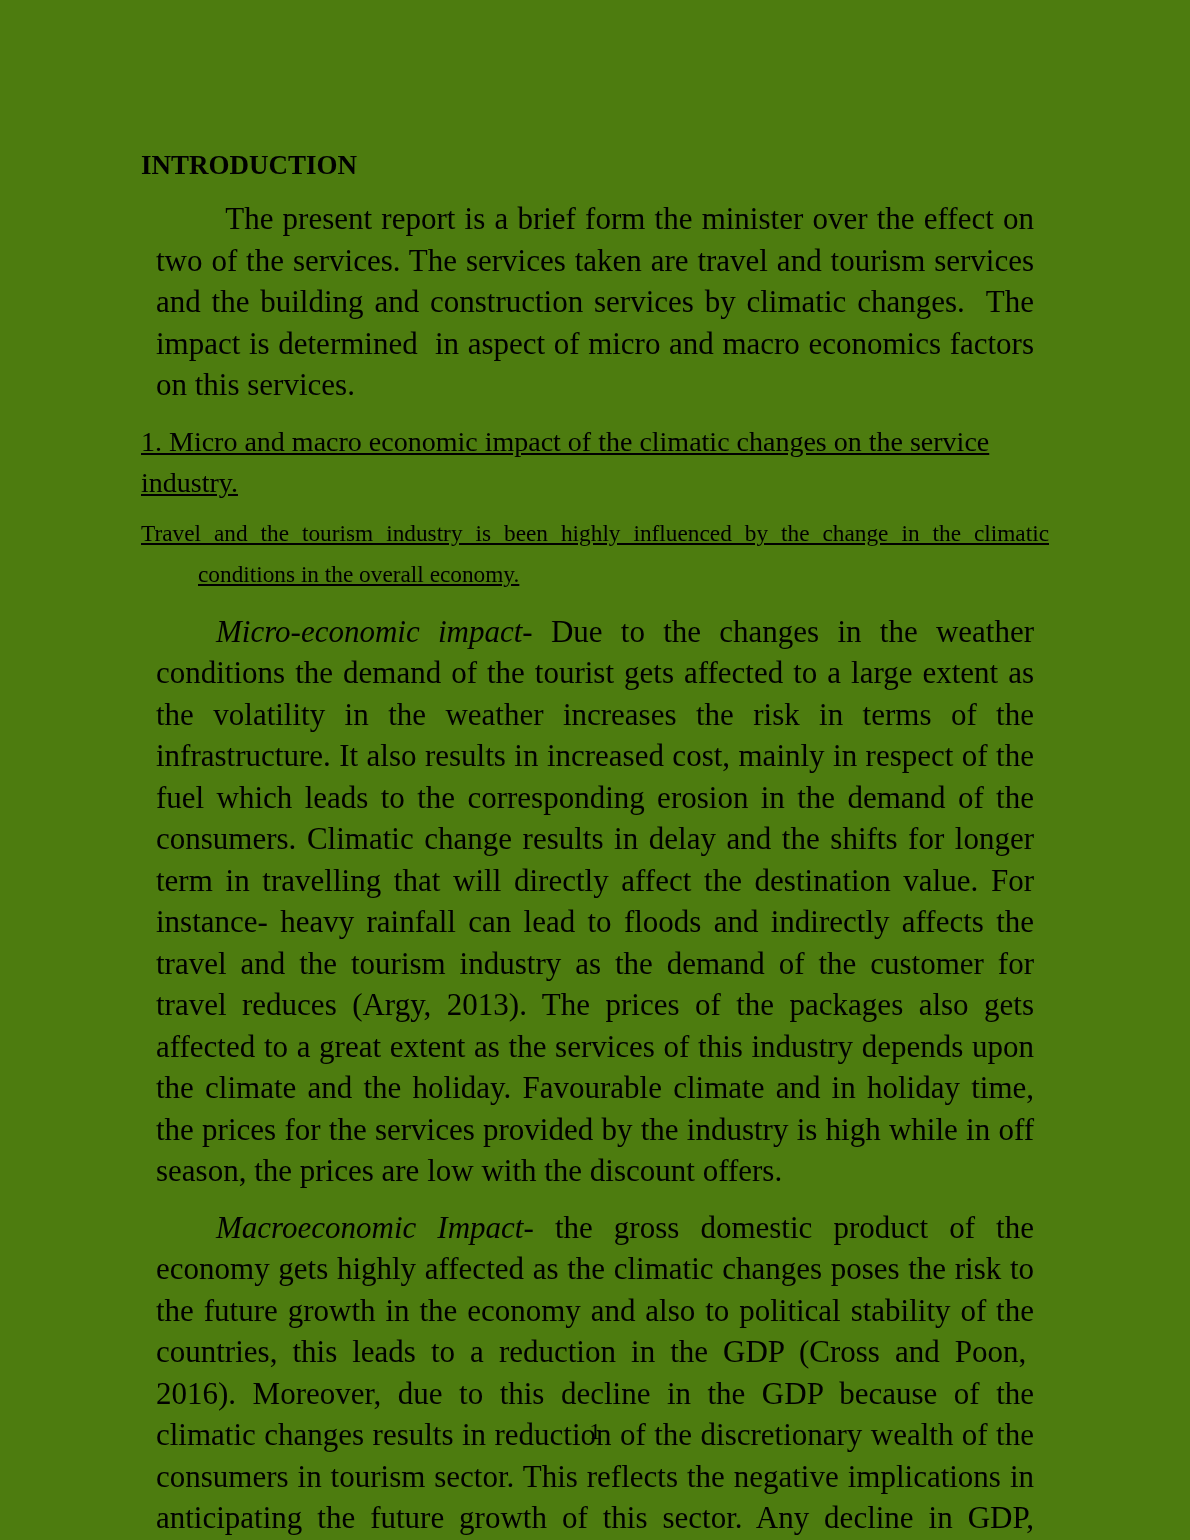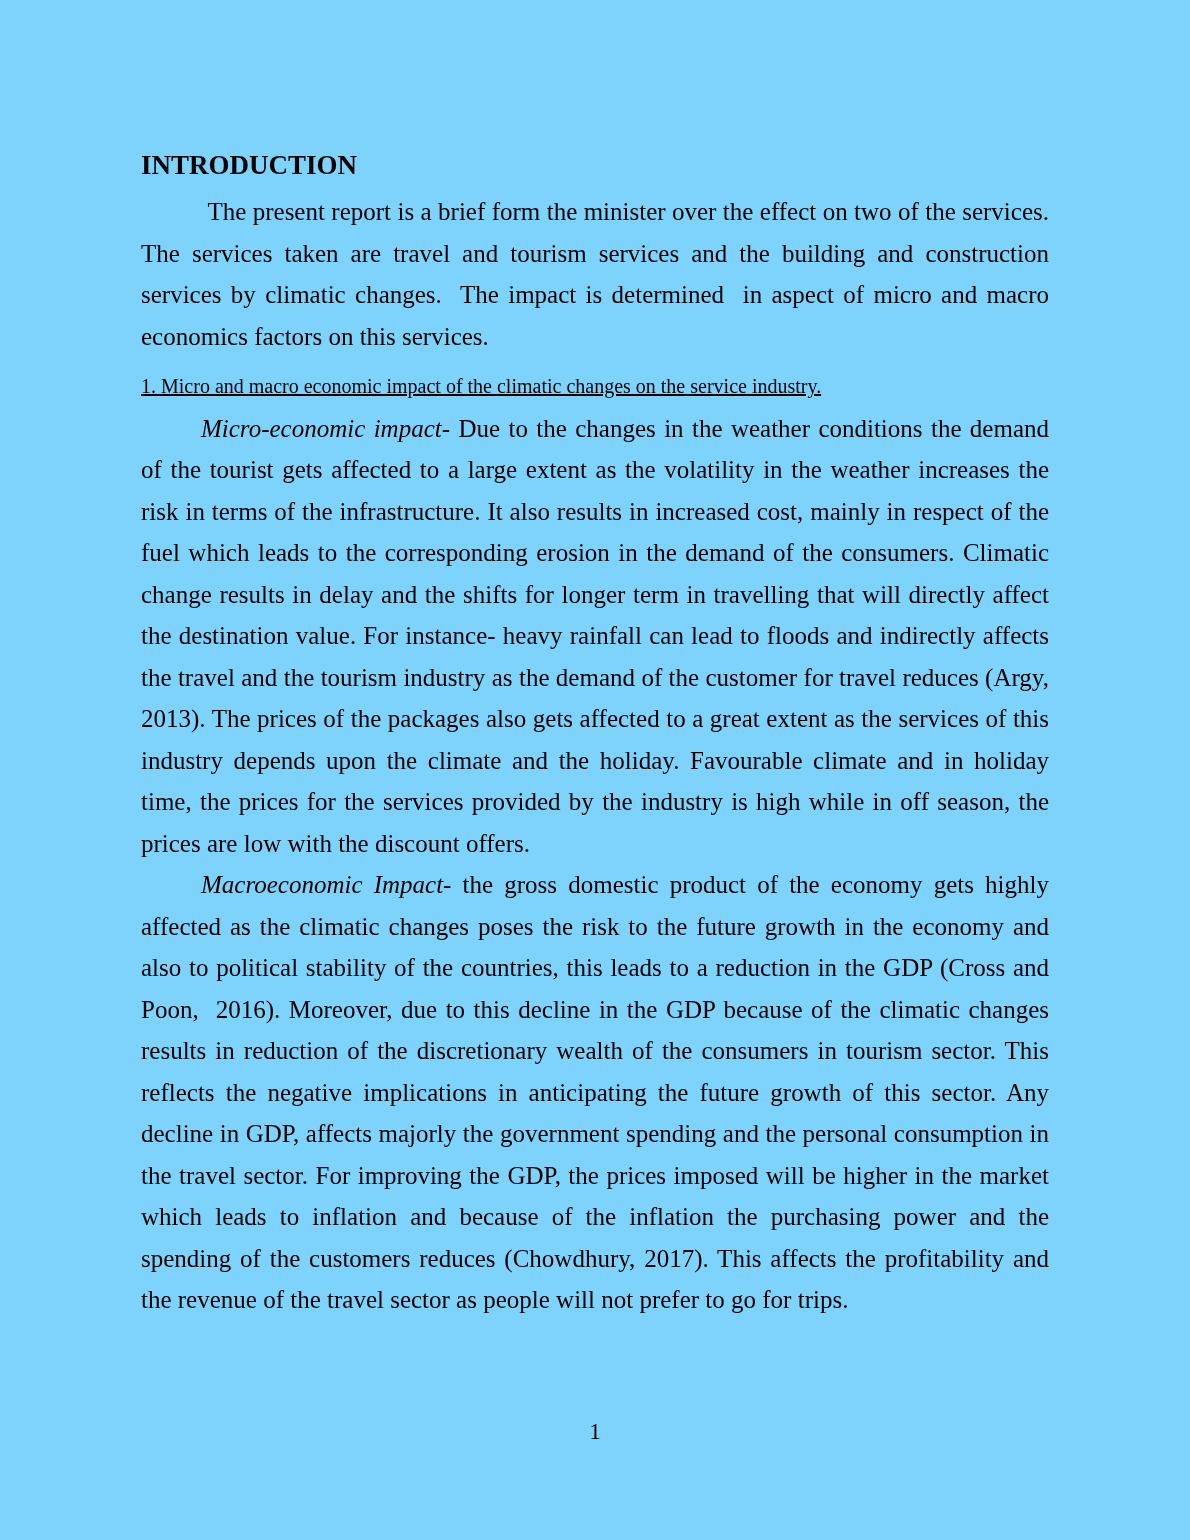--- a/index.html
+++ b/index.html
@@ -4,46 +4,46 @@
 <style>
   html, body {
     margin: 0;
     padding: 0;
     background: #ffffff;
   }
   .page {
     position: relative;
     width: 1190px;
     height: 1540px;
-    background: #7dd3fc;
+    background: #4d7c0f;
     color: #000000;
     font-family: "Liberation Serif", "DejaVu Serif", serif;
     overflow: hidden;
   }
   .content {
     position: absolute;
     left: 141px;
     top: 147px;
     width: 908px;
   }
   .doc-title {
     font-size: 27px;
     line-height: 36px;
     font-weight: bold;
     margin: 0 0 8px 0;
   }
   .body-para {
-    font-size: 25px;
+    font-size: 31px;
     line-height: 41.5px;
     text-align: justify;
     text-indent: 60px;
-    margin: 0;
+    margin: 15px;
   }
   .heading-underline {
-    font-size: 20px;
+    font-size: 28px;
     line-height: 41.5px;
     text-decoration: underline;
     margin: 9px 0 0 0;
   }
   .subheading-underline {
     font-size: 23.3px;
     line-height: 41.5px;
     text-decoration: underline;
     text-align: justify;
     padding-left: 57px;
@@ -69,20 +69,21 @@
 
 <div class="page">
   <div class="content">
 
     <h1 class="doc-title">INTRODUCTION</h1>
 
     <p class="body-para">&nbsp;The present report is a brief form the minister over the effect on two of the services. The services taken are travel and tourism services and the building and construction services by climatic changes.&nbsp; The impact is determined&nbsp; in aspect of micro and macro economics factors on this services.</p>
 
     <p class="heading-underline">1. Micro and macro economic impact of the climatic changes on the service industry.</p>
 
+    <p class="subheading-underline">Travel and the tourism industry is been highly influenced by the change in the climatic conditions in the overall economy.</p>
 
     <p class="body-para"><span class="lead">Micro-economic impact-</span><span> Due to the changes in the weather conditions the demand of the tourist gets affected to a large extent as the volatility in the weather increases the risk in terms of the infrastructure. It also results in increased cost, mainly in respect of the fuel which leads to the corresponding erosion in the demand of the consumers. Climatic change results in delay and the shifts for longer term in travelling that will directly affect the destination value. For instance- heavy rainfall can lead to floods and indirectly affects the travel and the tourism industry as the demand of the customer for travel reduces (Argy, 2013). The prices of the packages also gets affected to a great extent as the services of this industry depends upon the climate and the holiday. Favourable climate and in holiday time, the prices for the services provided by the industry is high while in off season, the prices are low with the discount offers.</span></p>
 
     <p class="body-para"><span class="lead">Macroeconomic Impact-</span><span> the gross domestic product of the economy gets highly affected as the climatic changes poses the risk to the future growth in the economy and also to political stability of the countries, this leads to a reduction in the GDP (Cross and Poon,&nbsp; 2016). Moreover, due to this decline in the GDP because of the climatic changes results in reduction of the discretionary wealth of the consumers in tourism sector. This reflects the negative implications in anticipating the future growth of this sector. Any decline in GDP, affects majorly the government spending and the personal consumption in the travel sector. For improving the GDP, the prices imposed will be higher in the market which leads to inflation and because of the inflation the purchasing power and the spending of the customers reduces (Chowdhury, 2017). This affects the profitability and the revenue of the travel sector as people will not prefer to go for trips.</span></p>
 
   </div>
 
   <div class="footer-pagenum">1</div>
 </div>
 

